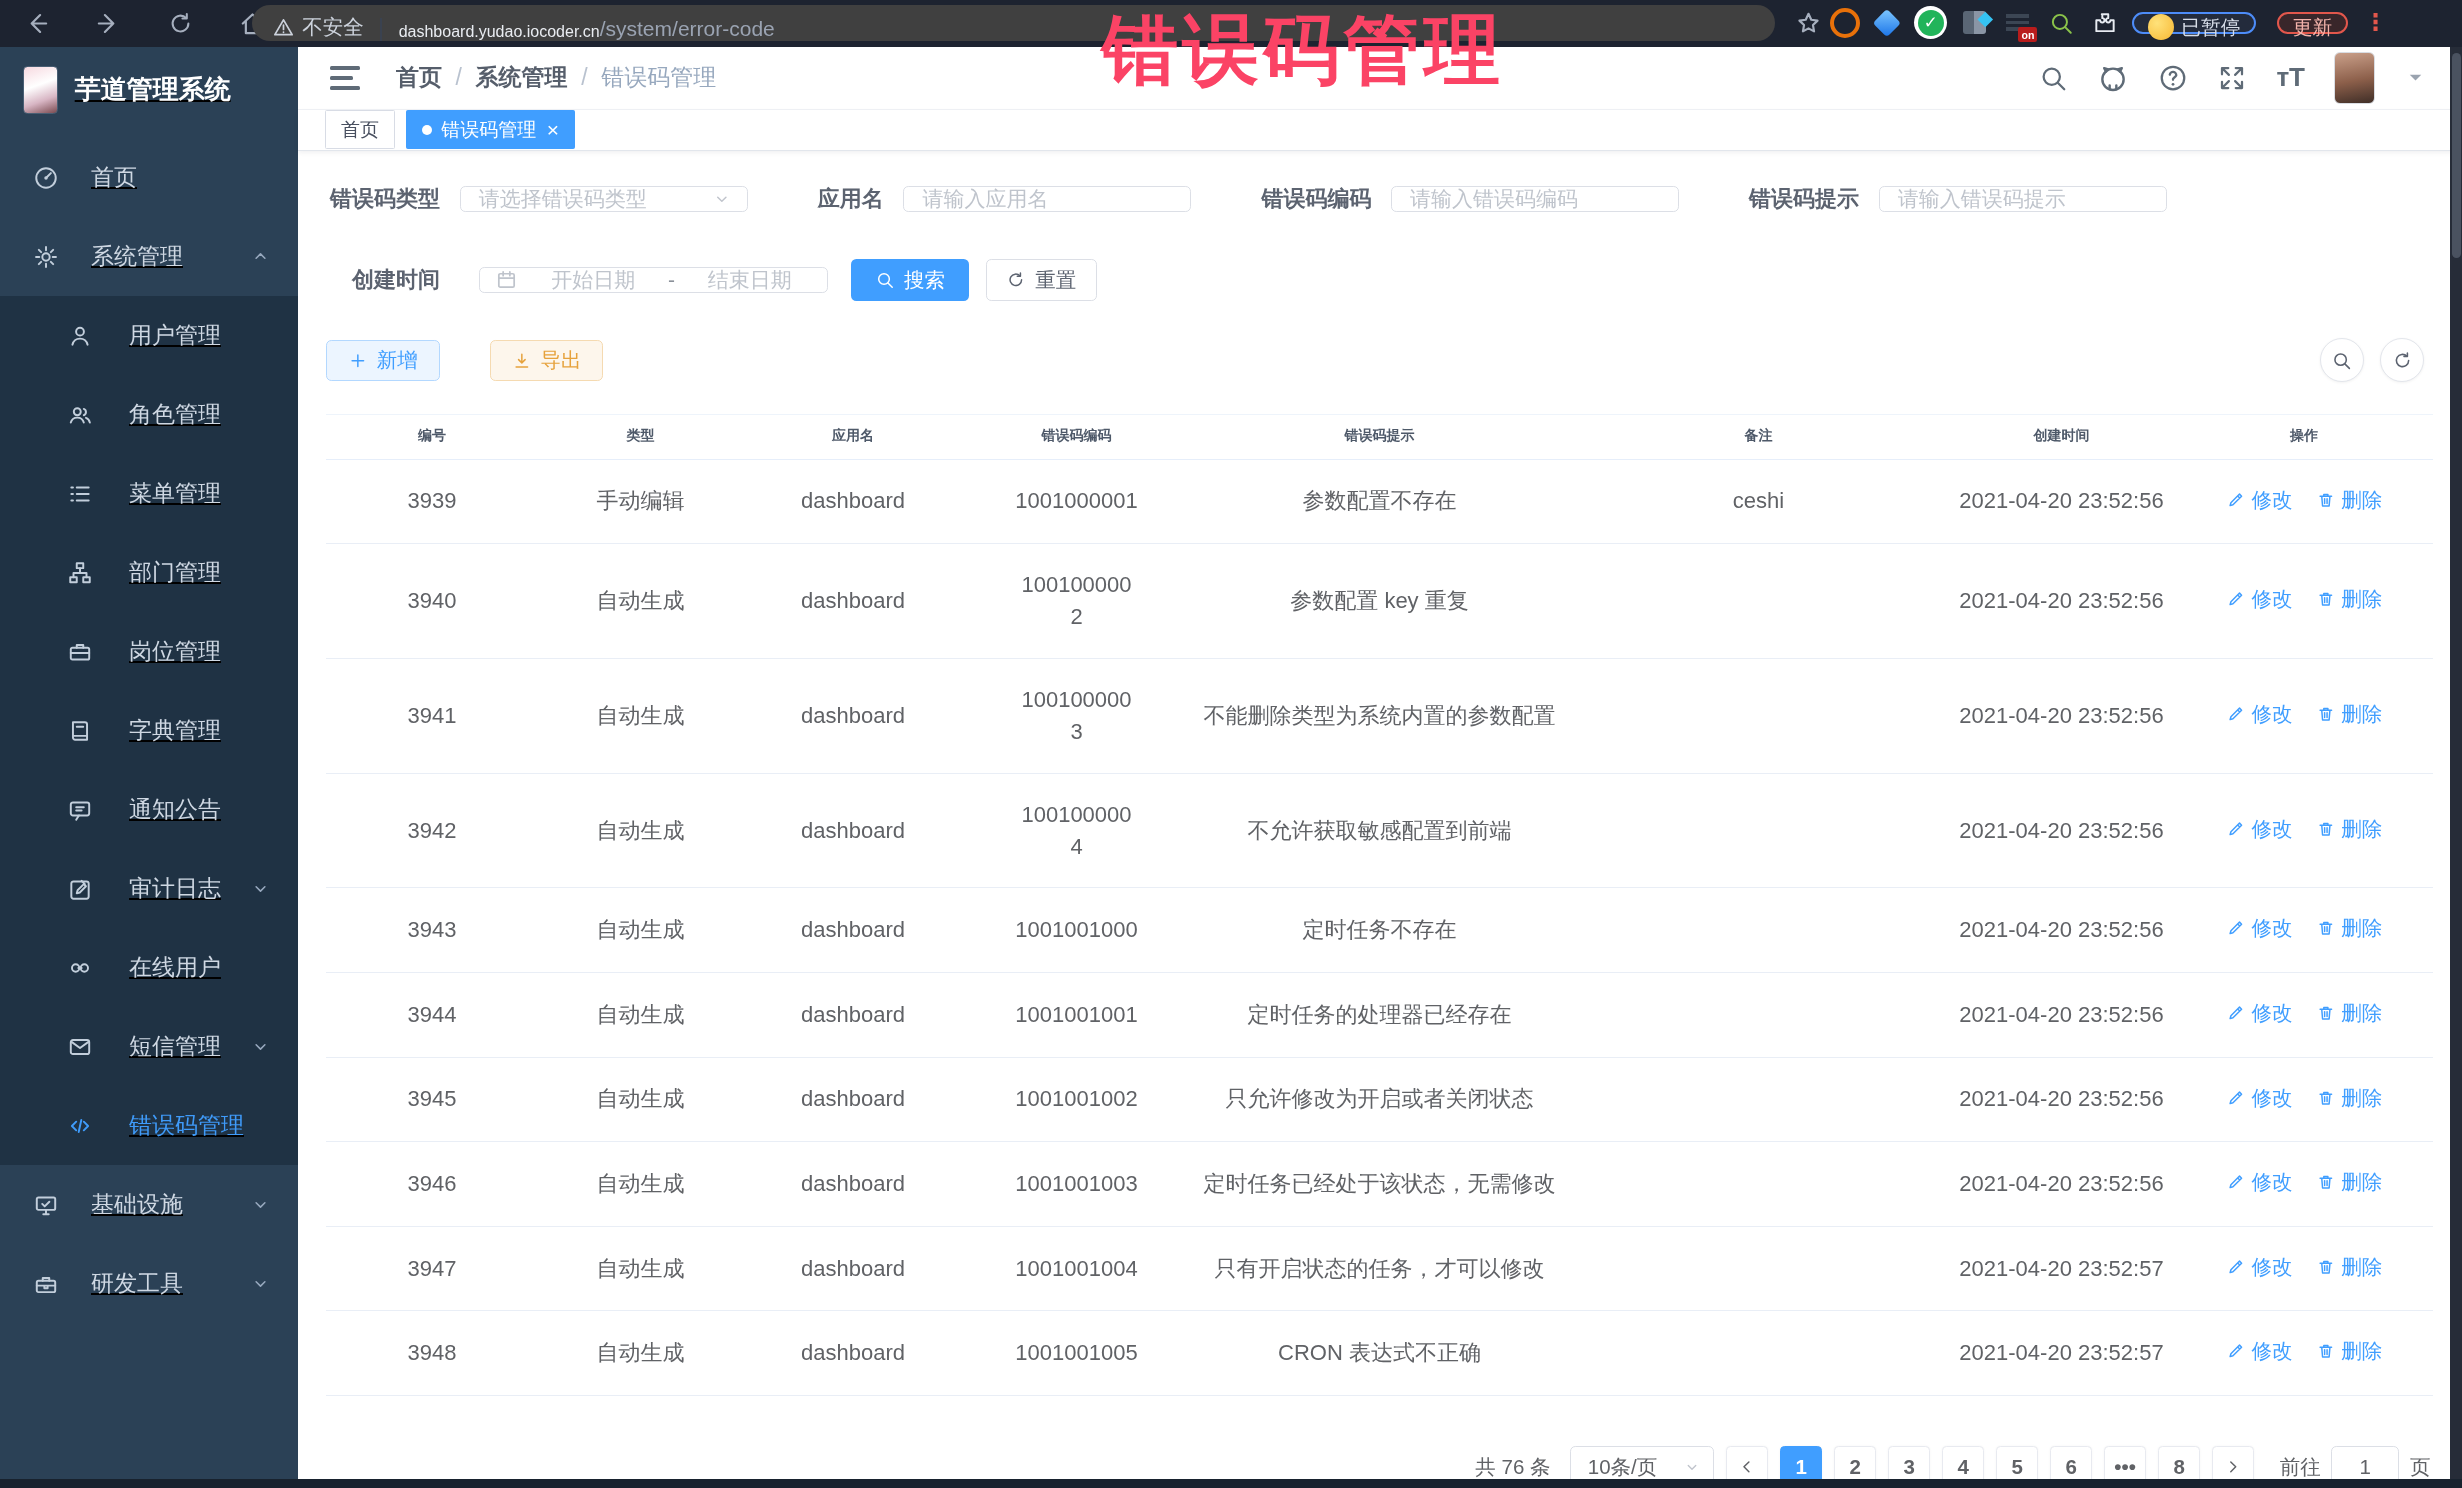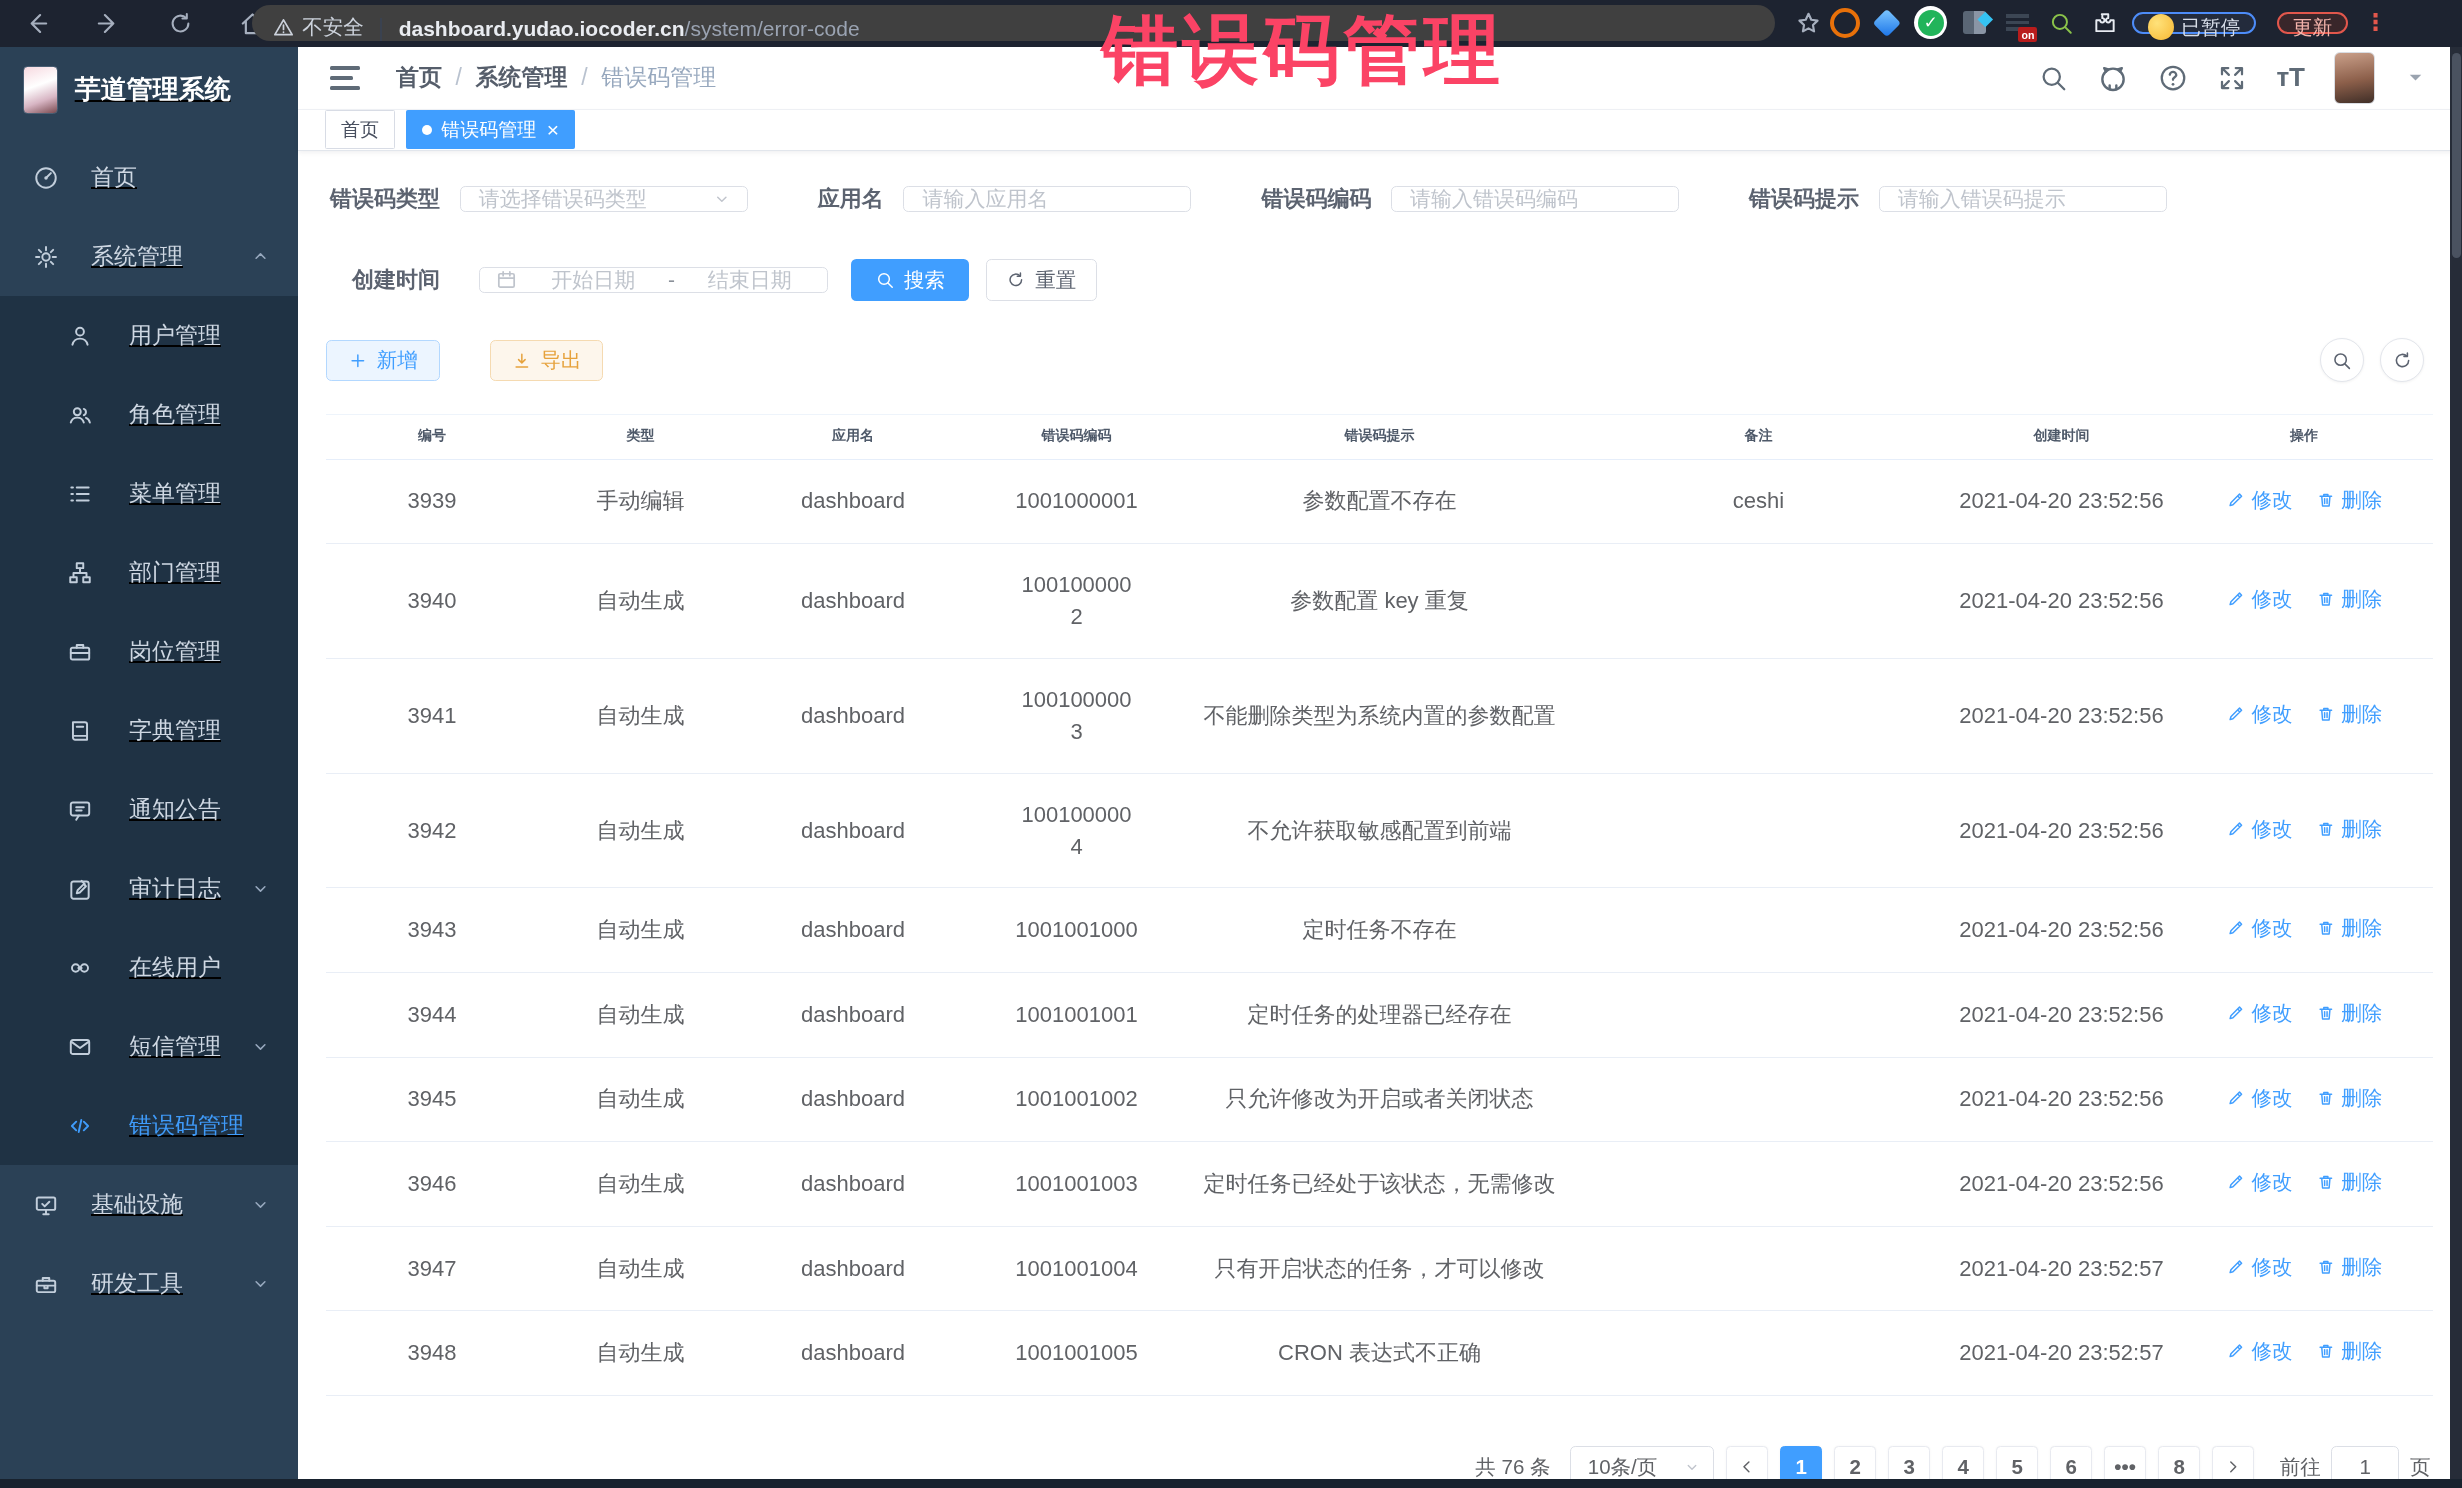--- a/index.html
+++ b/index.html
@@ -6,21 +6,21 @@
   html,body { background:#fff; }
   body { font-family:"Liberation Sans","DejaVu Sans",sans-serif; }
   #screen { position:relative; width:2462px; height:1488px; overflow:hidden; background:#fff; }
 
   
   .browser-bar { position:absolute; top:0; left:0; width:2462px; height:47px; background:#1d2330; display:flex; align-items:center; z-index:5; }
   .nav-ic { width:72px; display:flex; justify-content:center; color:#a6afbe; }
   .url-pill { position:absolute; left:252px; top:5.3px; width:1523px; height:36px; background:#404040; border-radius:18px; display:flex; align-items:flex-end; padding:0 19.7px; }
   .url-sec { display:flex; align-items:center; gap:7.6px; color:#ccd2dc; font-size:20.5px; }
   .url-div { width:1.5px; height:23px; background:#3a4250; margin:0 16.7px; }
-  .url-host { color:#e9ecf1; font-size:21px; font-weight:bold; }
+  .url-host { color:#e9ecf1; font-size:16px; font-weight:normal; }
   .url-path { color:#9aa3b2; font-size:21px; }
   .star-wrap { position:absolute; left:1794px; top:9px; color:#a6afbe; }
   .ext-row { position:absolute; left:1830px; top:6px; display:flex; align-items:center; gap:10.6px; }
   .ext { width:33px; height:33px; border-radius:7.6px; display:flex; align-items:center; justify-content:center; font-size:16.7px; position:relative; }
   .pill { height:22px; border-radius:17.4px; display:flex; align-items:flex-start; gap:7.6px; padding:0 13.6px; font-size:19.7px; }
   .pill-paused { background:#232b3c; border:2.3px solid #4d8cf8; color:#d7dde8; }
   .pill-update { background:#39262a; border:2.3px solid #e2574c; color:#f3b3ab; margin-left:10.6px; }
   .emoji-face { width:26px; height:26px; border-radius:50%; background:radial-gradient(circle at 35% 35%,#ffe27a,#f7b733); position:relative; }
   .kebab { color:#e2574c; font-size:23px; font-weight:bold; margin-left:6px; letter-spacing:0.8px; }
 

